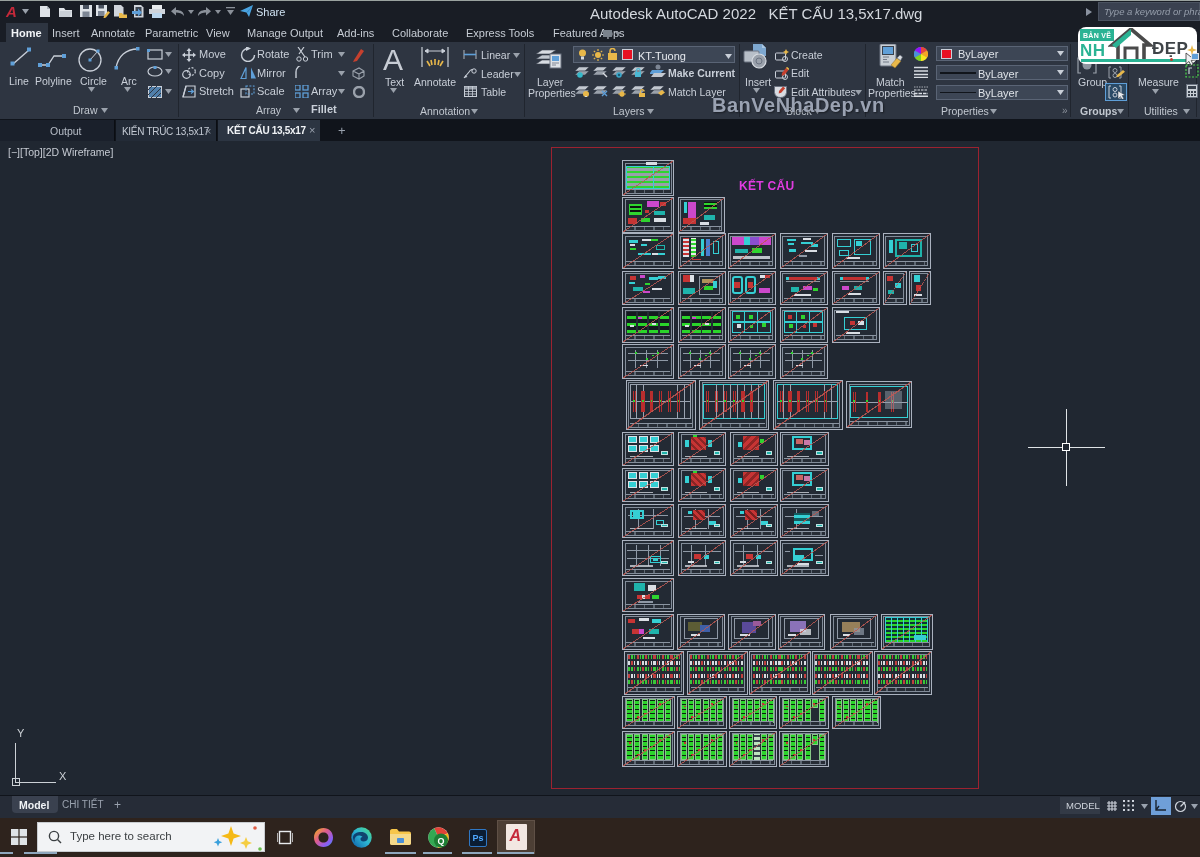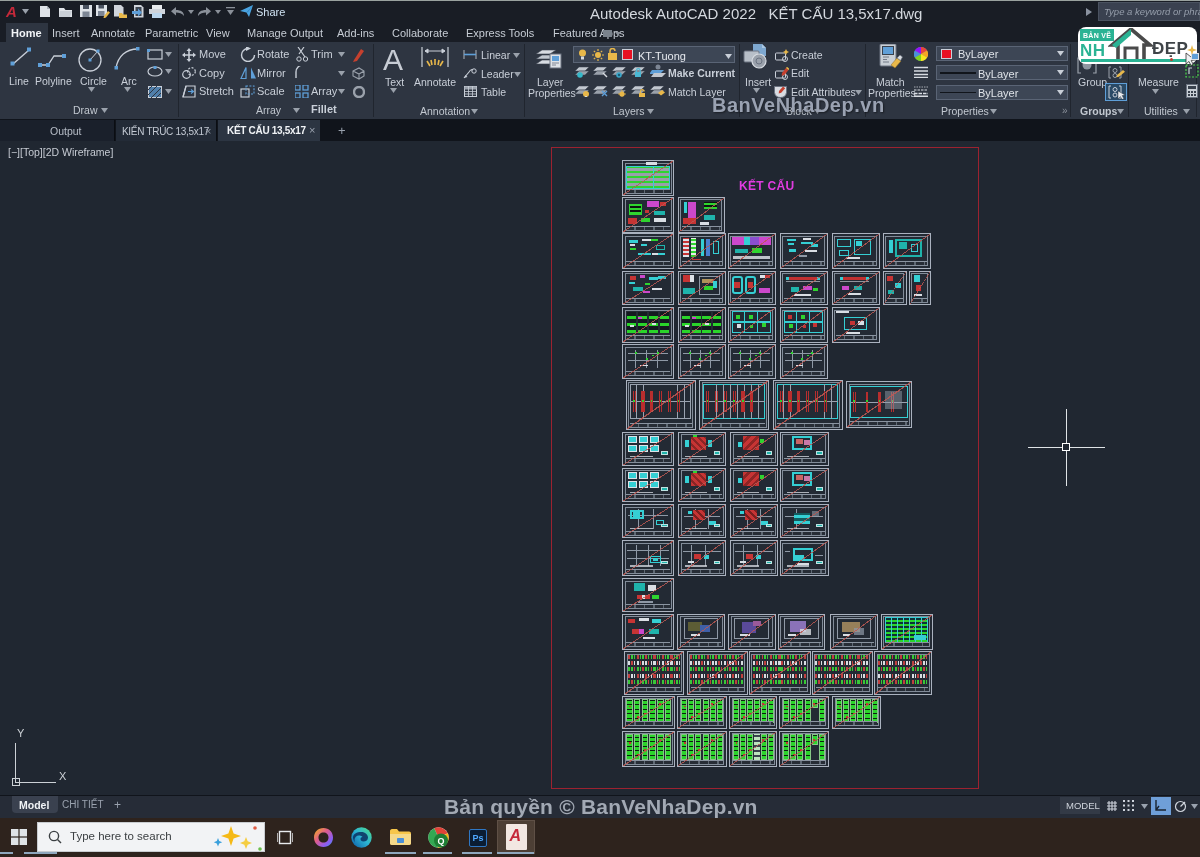--- a/index.html
+++ b/index.html
@@ -1359,21 +1359,20 @@
       <i class="rd" style="left:70%;top:22%;width:4%;height:5%;"></i>
       <i class="rd" style="left:28%;top:64%;width:4%;height:4%;"></i>
       <div class="tb"></div>
       <div class="dg"></div>
     </div>
 <div style="position:absolute;left:0px;top:795px;width:1200px;height:23px;background:#262c37;border-top:1px solid #10141b;"></div>
 <div style="position:absolute;left:12px;top:796px;width:46px;height:17px;background:#3a414f;border-radius:0 0 4px 4px;"></div>
 <div style="position:absolute;left:19px;top:800px;font-size:10.5px;color:#f0f3f6;font-weight:700;white-space:nowrap;line-height:1;">Model</div>
 <div style="position:absolute;left:62px;top:800px;font-size:10px;color:#9aa2ae;font-weight:400;white-space:nowrap;line-height:1;">CHI TIẾT</div>
 <div style="position:absolute;left:114px;top:799px;font-size:12px;color:#9aa2ae;font-weight:400;white-space:nowrap;line-height:1;">+</div>
-<div style="position:absolute;left:444px;top:796px;font-size:21px;color:#a2a9b4;font-weight:700;white-space:nowrap;line-height:1;letter-spacing:0.2px;">Bản quyền © BanVeNhaDep.vn</div>
 <div style="position:absolute;left:1060px;top:797px;width:40px;height:17px;background:#333a46;"></div>
 <div style="position:absolute;left:1066px;top:801px;font-size:9.5px;color:#cfd4dc;font-weight:400;white-space:nowrap;line-height:1;">MODEL</div>
 <svg style="position:absolute;left:1105px;top:799px;" width="14" height="14" viewBox="0 0 14 14">
       <path d="M2 4 H12 M2 7 H12 M2 10 H12 M4 2 V12 M7 2 V12 M10 2 V12" stroke="#cfd4dc" stroke-width="1.1"></path>
     </svg>
 <svg style="position:absolute;left:1123px;top:800px;" width="13" height="13" viewBox="0 0 13 13">
       <g fill="#cfd4dc">
         <rect x="0.0" y="0.0" width="2" height="2"></rect>
         <rect x="4.5" y="0.0" width="2" height="2"></rect>
         <rect x="9.0" y="0.0" width="2" height="2"></rect>

